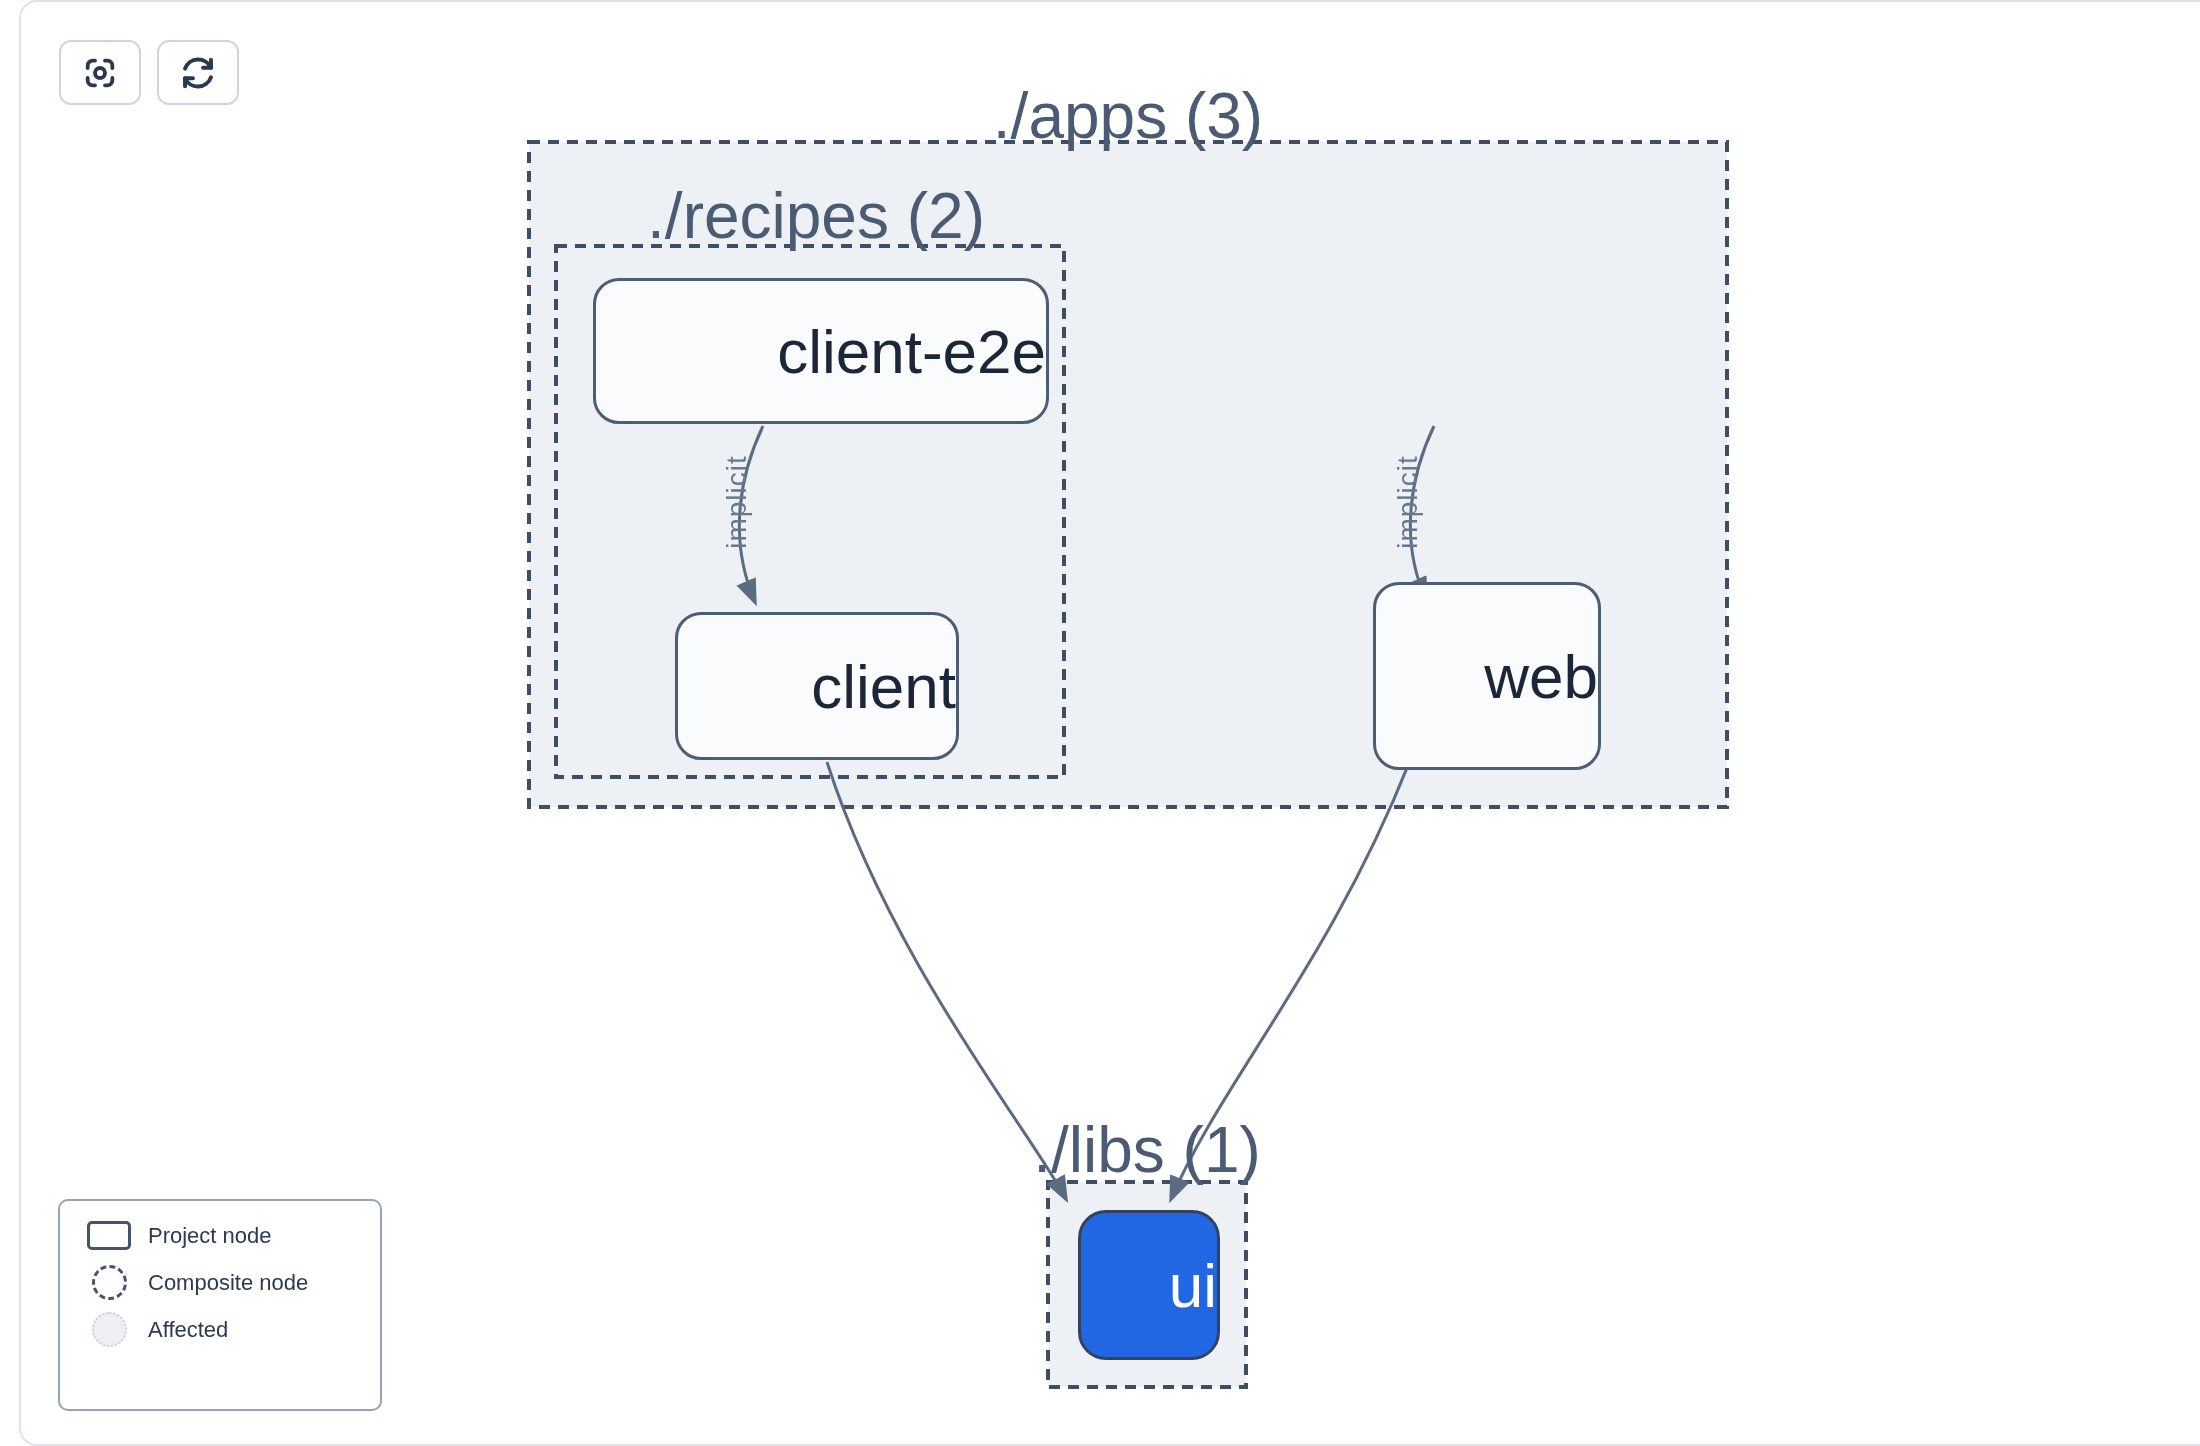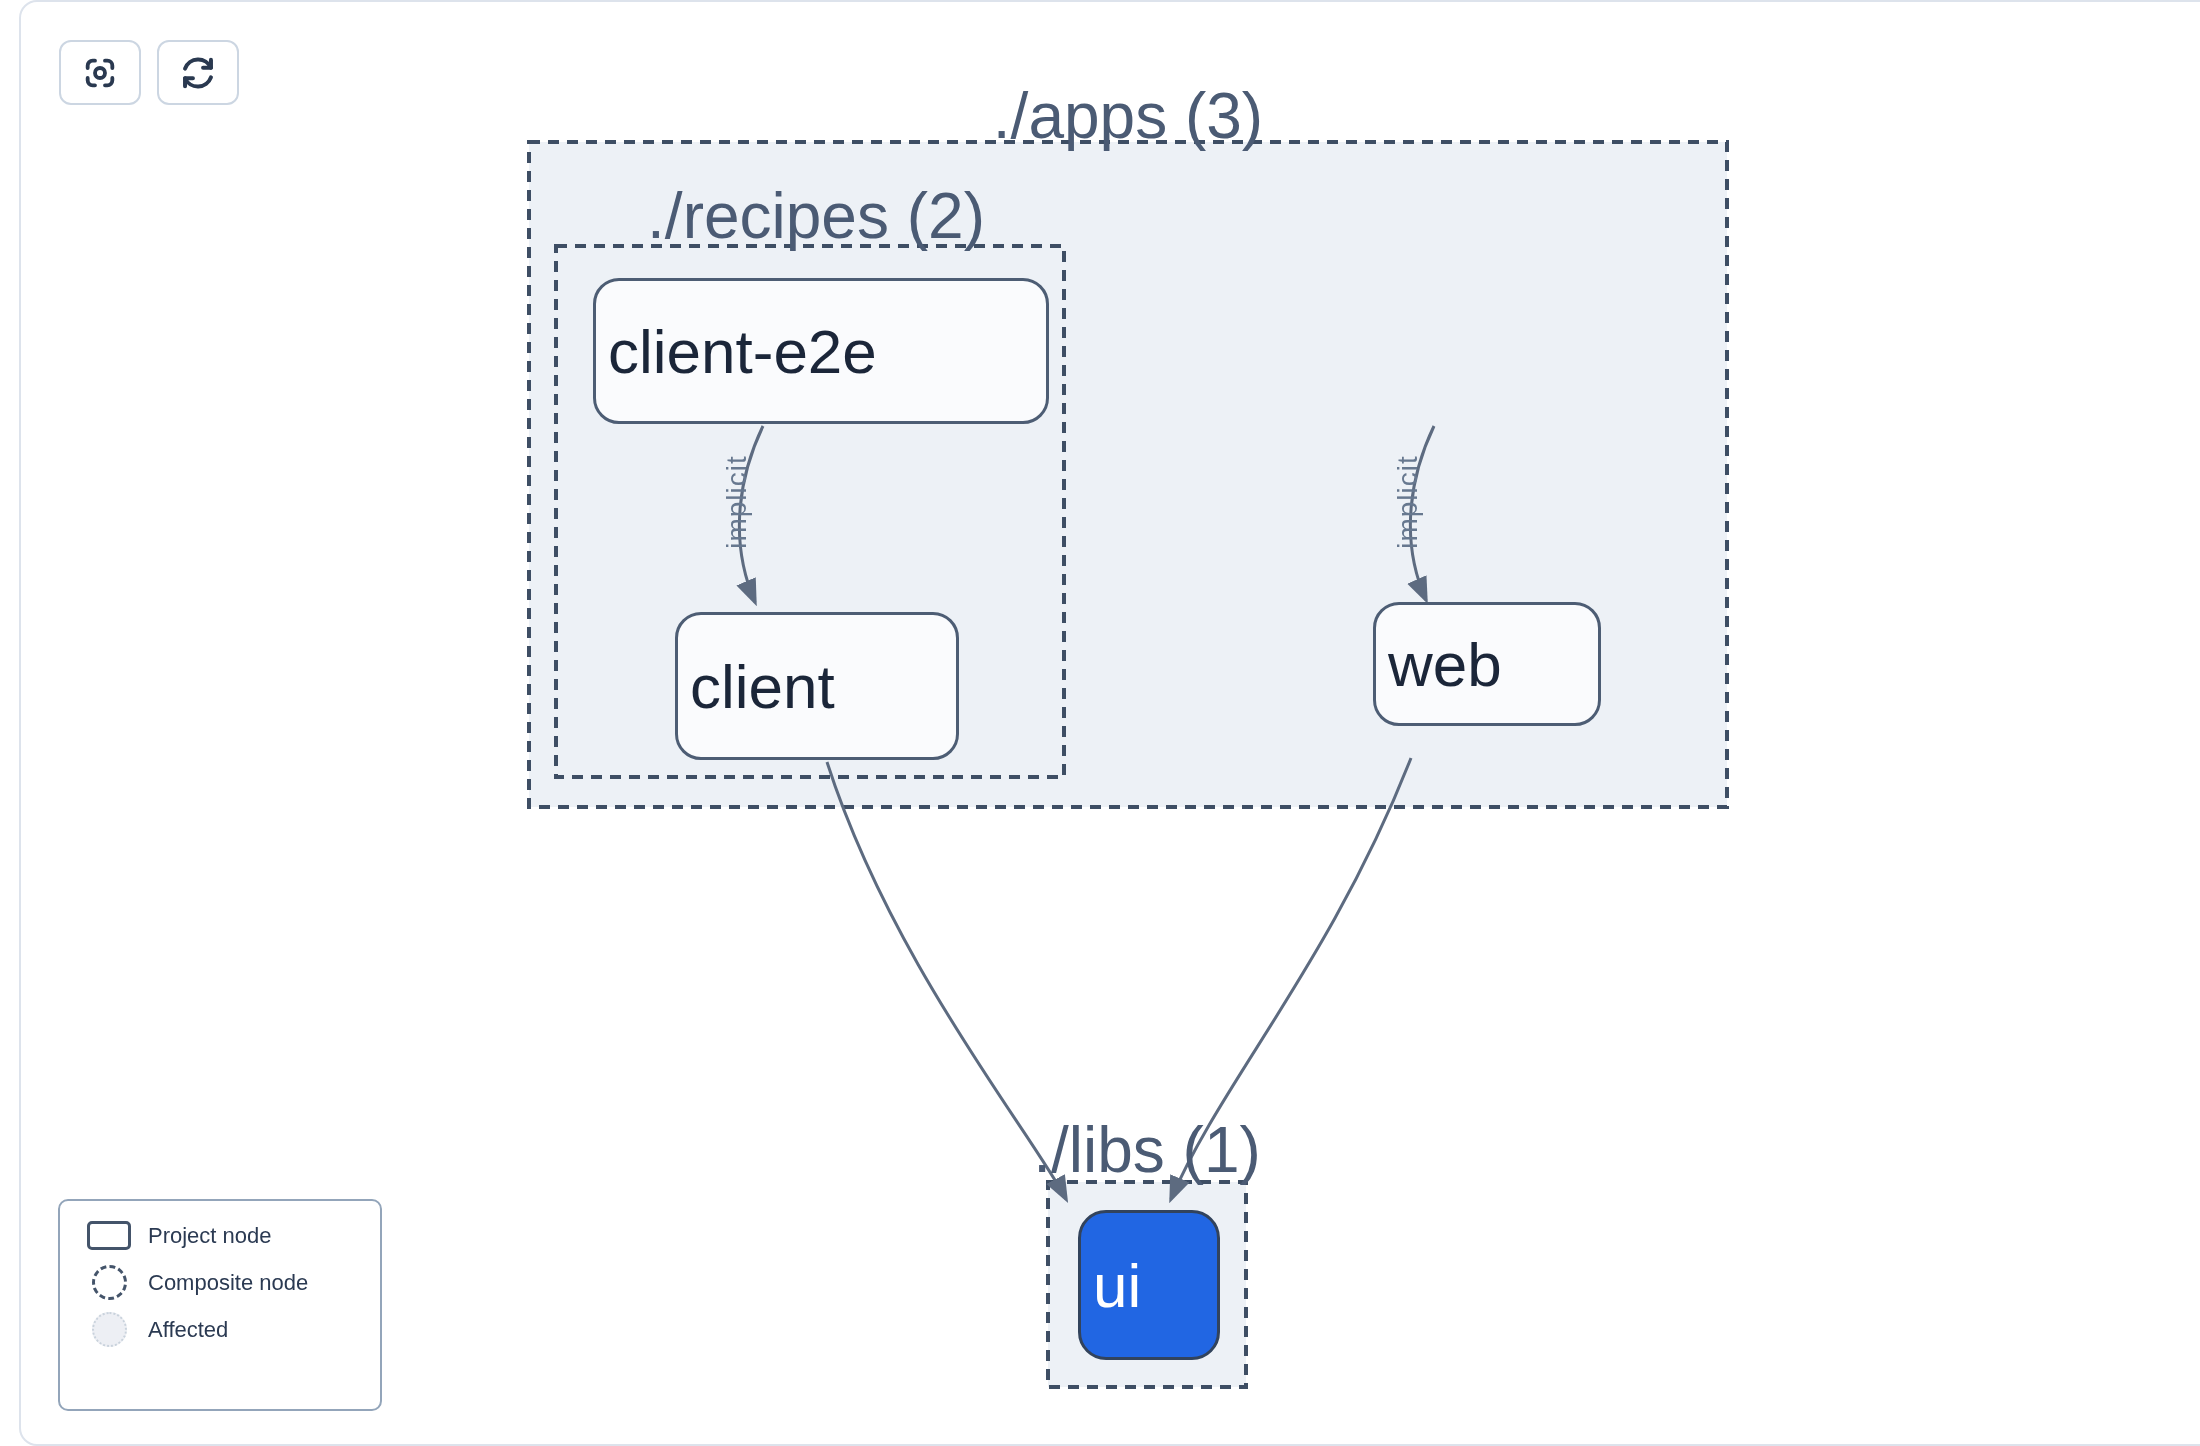--- a/index.html
+++ b/index.html
@@ -22,21 +22,21 @@
   
   .group-title{
     position:absolute;transform:translateX(-50%);
     font-size:64px;line-height:72px;color:#4b5b74;white-space:nowrap;
   }
 
   
   .node{
     position:absolute;box-sizing:border-box;
     background:#fafbfd;border:3px solid #4d5d74;border-radius:26px;
-    display:flex;align-items:center;justify-content:flex-start;
+    display:flex;align-items:center;justify-content:flex-end;
     font-size:62px;color:#1b2639;cursor:pointer;padding-left:12px;
   }
   .node.touched{
     background:#2166e3;border-color:#32435c;color:#ffffff;border-radius:28px;
   }
 
   
   .edge-label{
     position:absolute;transform:translate(-50%,-50%) rotate(-90deg);
     font-size:28px;color:#67788f;white-space:nowrap;letter-spacing:1px;
@@ -104,21 +104,21 @@
   <div class="group-title" style="left:1107px;top:78px;">./apps (3)</div>
   <div class="group-title" style="left:795px;top:178px;">./recipes (2)</div>
   <div class="group-title" style="left:1126px;top:1112px;">./libs (1)</div>
 
   <div class="node" style="left:572px;top:276px;width:456px;height:146px;">
     <span>client-e2e</span>
   </div>
   <div class="node" style="left:654px;top:610px;width:284px;height:148px;">
     <span>client</span>
   </div>
-  <div class="node" style="left:1352px;top:600px;width:228px;height:124px;">
+  <div class="node" style="left:1352px;top:580px;width:228px;height:188px;">
     <span>web</span>
   </div>
   <div class="node touched" style="left:1057px;top:1208px;width:142px;height:150px;">
     <span>ui</span>
   </div>
 
   <div class="edge-label" style="left:716px;top:500px;">implicit</div>
   <div class="edge-label" style="left:1387px;top:500px;">implicit</div>
 
   <div class="legend">

